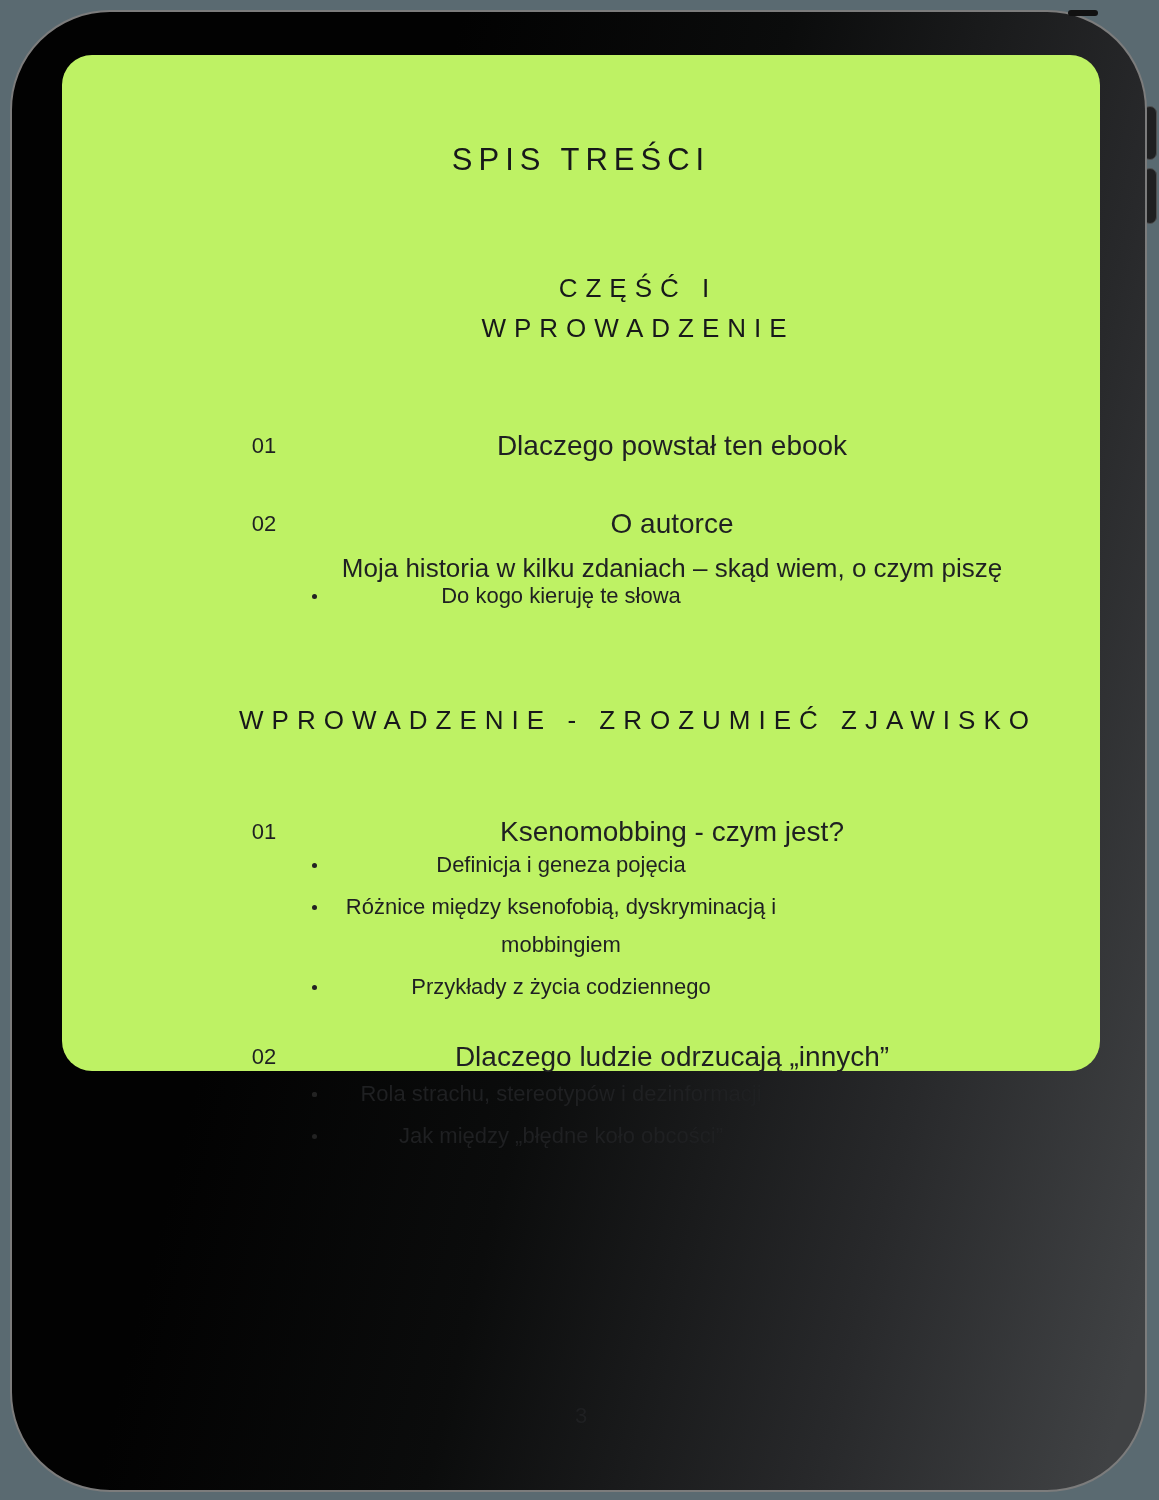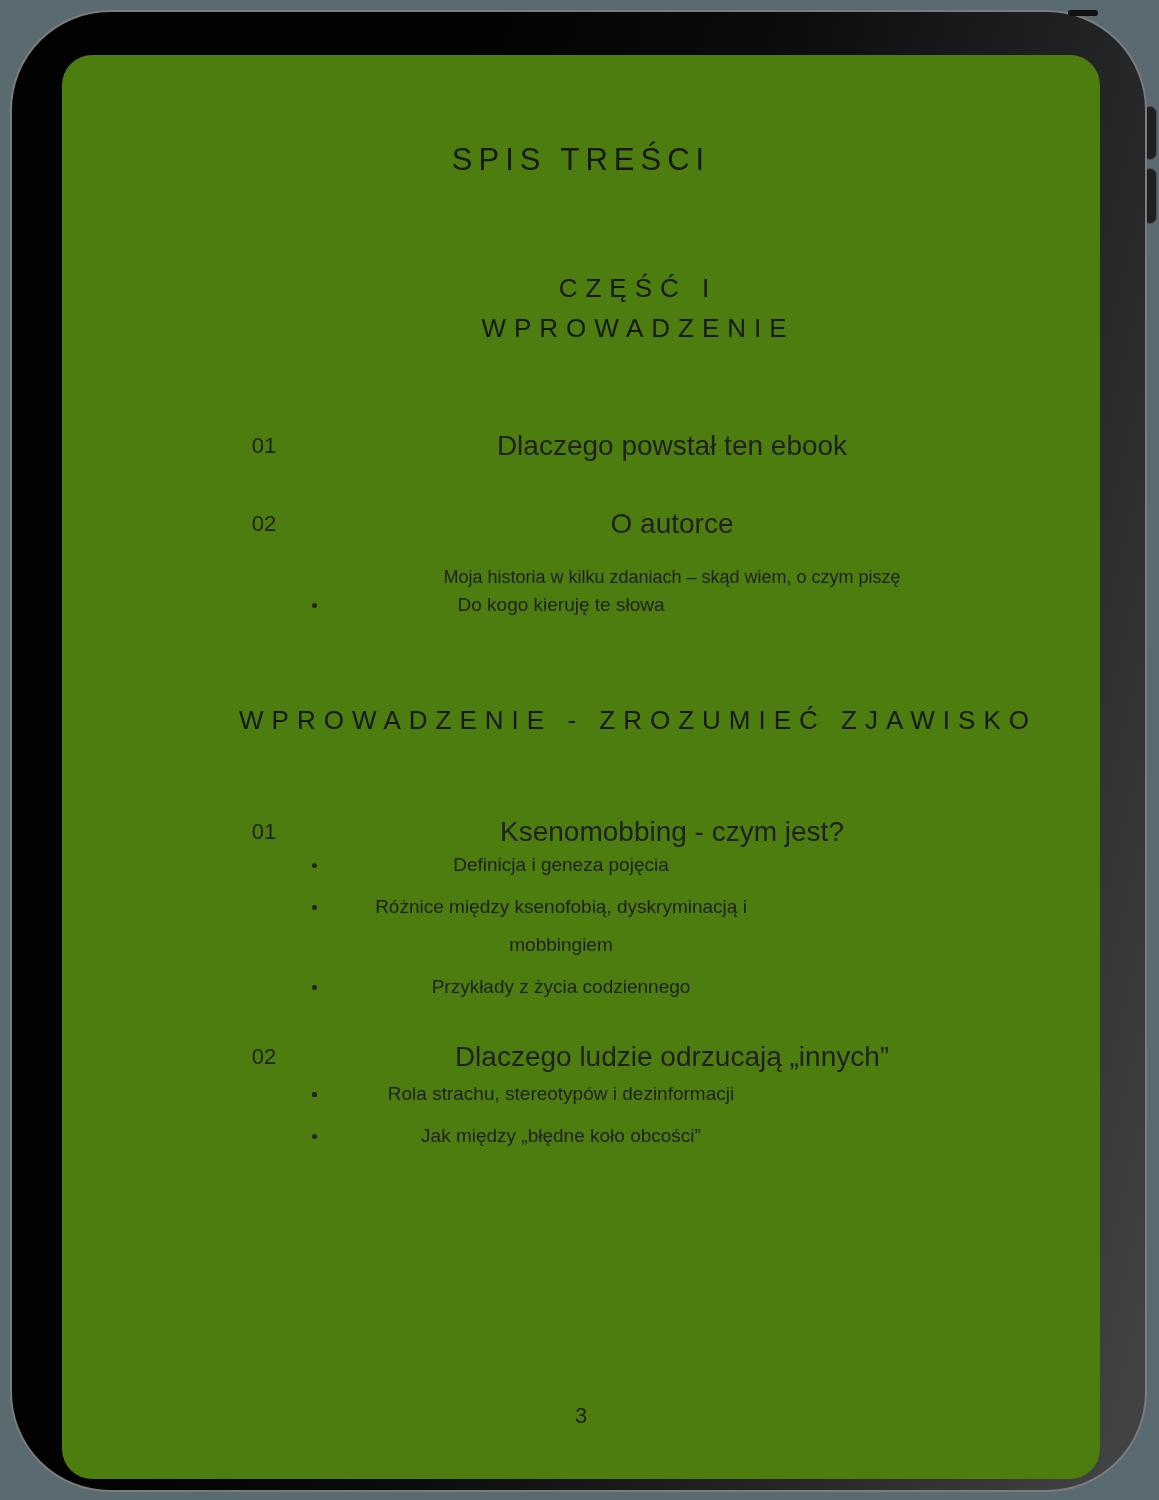--- a/index.html
+++ b/index.html
@@ -26,22 +26,22 @@
     background:linear-gradient(104deg,#020202 30%, #0b0c0c 52%, #28292b 78%, #404244 97%);
     z-index:1;
   }
   .top-button {
     position:absolute; top:10px; left:1068px; width:30px; height:6px;
     background:#111; border-radius:3px; z-index:2;
   }
 
   
   .screen {
-    position:absolute; left:62px; top:55px; width:1038px; height:1424px;
-    background:#4d7c0f; border-radius:30px; z-index:3; color:#1f2022;
+    position:absolute; left:62px; top:55px; width:1038px; height:1016px;
+    background:#bef264; border-radius:30px; z-index:3; color:#1f2022;
   }
 
   .toc-title {
     position:absolute; top:87px; left:0; right:0; margin:0;
     text-align:center; font-size:31px; font-weight:400;
     letter-spacing:6px; color:#17181a;
   }
 
   .part { position:absolute; left:166px; right:56px; }
   .part-1 { top:213px; }
@@ -50,29 +50,29 @@
   .part-heading {
     margin:0 0 0 4px; font-size:26px; font-weight:400;
     letter-spacing:8px; line-height:40px; color:#17181a;
   }
   .part-heading span { display:block; white-space:nowrap;text-align:center; }
 
   .entry { display:flex;text-align:center; }
   .entry-number { flex:0 0 72px; width:72px; font-size:22px; line-height:28px; }
   .entry-content { flex:1; }
   .entry-title { font-size:28px; line-height:28px; }
-  .entry-subtitle { font-size:18px; line-height:28px; margin-top:25px; }
+  .entry-subtitle { font-size:26px; line-height:28px; margin-top:16px; }
 
   .part-1 .entry-01 { margin-top:84px; }
   .part-1 .entry-02 { margin-top:50px; }
   .part-2 .entry-01 { margin-top:78px; }
   .part-2 .entry-02 { margin-top:33px; }
 
   ul.bullets { list-style:none; margin:0; padding:0; margin-left:12px; max-width:480px; }
-  .bullets li { position:relative; padding-left:18px; font-size:19px; }
+  .bullets li { position:relative; padding-left:18px; font-size:22px; }
   .bullets-sm { margin-top:14px; }
   .bullets-sm li { line-height:28px; }
   .bullets-lg { margin-top:50px; }
   .bullets-lg li { line-height:38px; margin-bottom:4px; }
   .dot {
     position:absolute; left:0; width:5px; height:5px;
     border-radius:50%; background:#222;
   }
   .bullets-sm .dot { top:12px; }
   .bullets-lg .dot { top:17px; }

